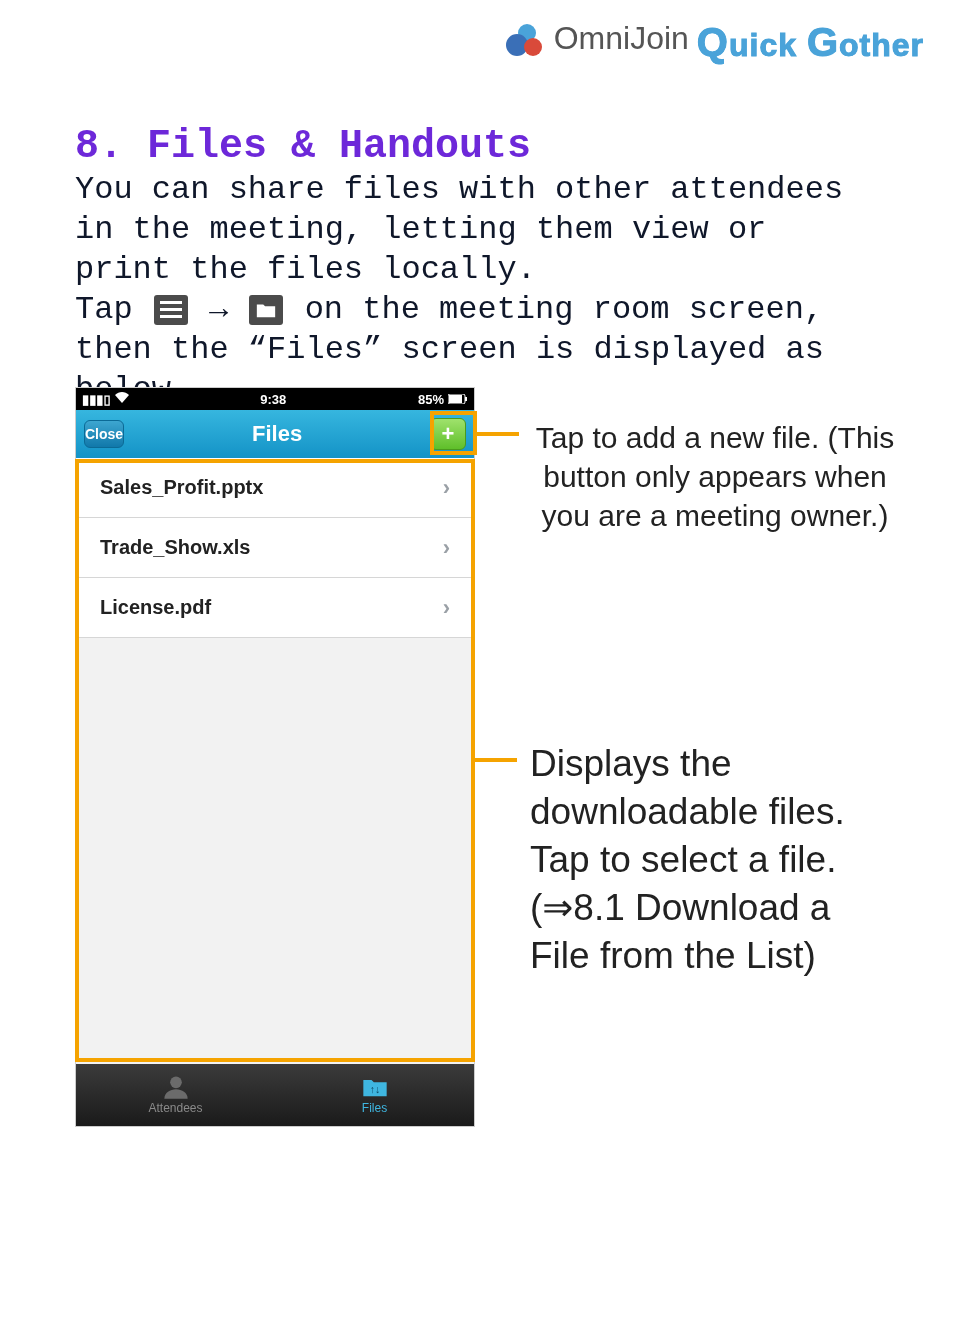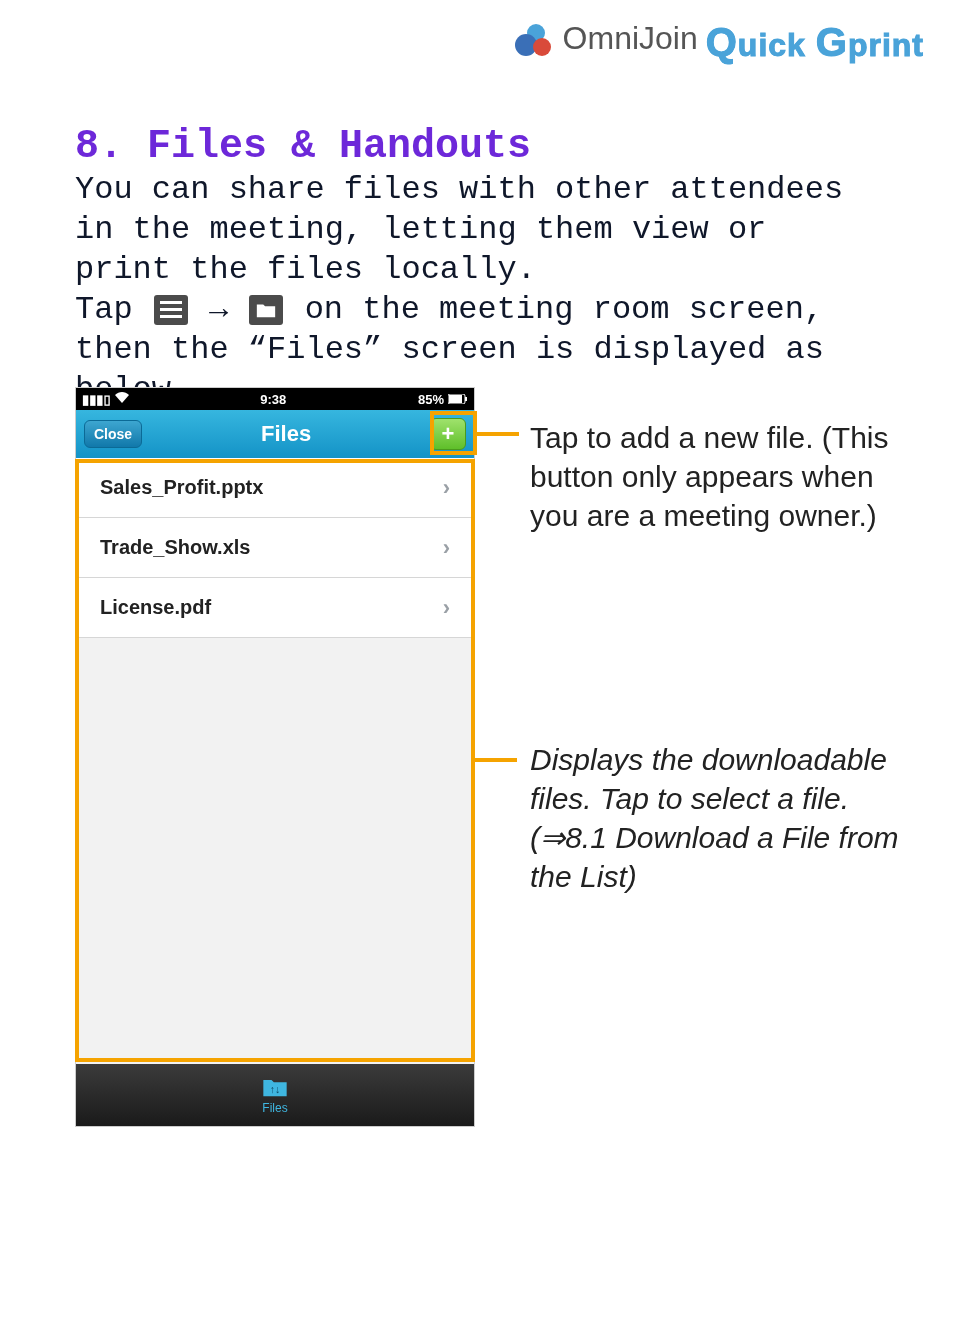--- a/index.html
+++ b/index.html
@@ -104,21 +104,21 @@
     align-items: center;
     justify-content: space-between;
     padding: 0 8px;
   }
   .nav-close {
     background: linear-gradient(#3da6d0, #1178aa);
     border: 1px solid #0b6a96;
     color: #fff;
     font-size: 14px;
     font-weight: bold;
-    padding: 5px 9px;
+    padding: 5px 0;
     border-radius: 6px;
   }
   .nav-title {
     color: #fff;
     font-size: 22px;
     font-weight: bold;
   }
   .nav-add {
     width: 36px;
     height: 32px;
@@ -208,44 +208,44 @@
     background: #f5a300;
   }
   .callout1 {
     position: absolute;
     left: 530px;
     top: 418px;
     width: 370px;
     font-size: 30px;
     line-height: 1.3;
     color: #222;
+    text-align: center;
   }
   .callout2 {
     position: absolute;
     left: 530px;
     top: 740px;
     width: 370px;
-    font-size: 30px;
+    font-size: 37px;
     line-height: 1.3;
     color: #222;
-    font-style: italic;
   }
 </style>
 </head>
 <body>
 
 <div class="header-logo">
   <div class="logo-icon">
     <div class="c2"></div>
       <div class="c1"></div>
       <div class="c3"></div>
   </div>
   <span class="logo-text">OmniJoin</span>
   <span class="logo-quick">
-    <span>Q</span><span class="small">uick </span><span>G</span><span class="small">print</span>
+    <span>Q</span><span class="small">uick </span><span>G</span><span class="small">other</span>
   </span>
 </div>
 
 <h2 class="section-title">8. Files &amp; Handouts</h2>
 
 <div class="body-text">
   <span>You can share files with other attendees in the meeting, letting them view or print the files locally.</span><br>
   <span>Tap </span>
   <span class="inline-icon menu">
       <span class="stack">
@@ -299,20 +299,27 @@
     <div class="file-row">
       <span>Trade_Show.xls</span>
       <span class="chev">›</span>
     </div>
     <div class="file-row">
       <span>License.pdf</span>
       <span class="chev">›</span>
     </div>
   </div>
   <div class="tabbar">
+    <div class="tab">
+      <svg viewBox="0 0 24 20">
+          <circle cx="12" cy="6" r="5" fill="#6b6b6b"></circle>
+          <path fill="#6b6b6b" d="M2 20c0-5 5-8 10-8s10 3 10 8z"></path>
+        </svg>
+      <span>Attendees</span>
+    </div>
     <div class="tab active">
       <svg viewBox="0 0 24 20">
           <path fill="#3fb6e0" d="M2 4h7l2 2h11v12H2z"></path>
           <text x="12" y="15" font-size="9" fill="#0b4a66" text-anchor="middle" font-weight="bold">↑↓</text>
         </svg>
       <span>Files</span>
     </div>
   </div>
 </div>
 

